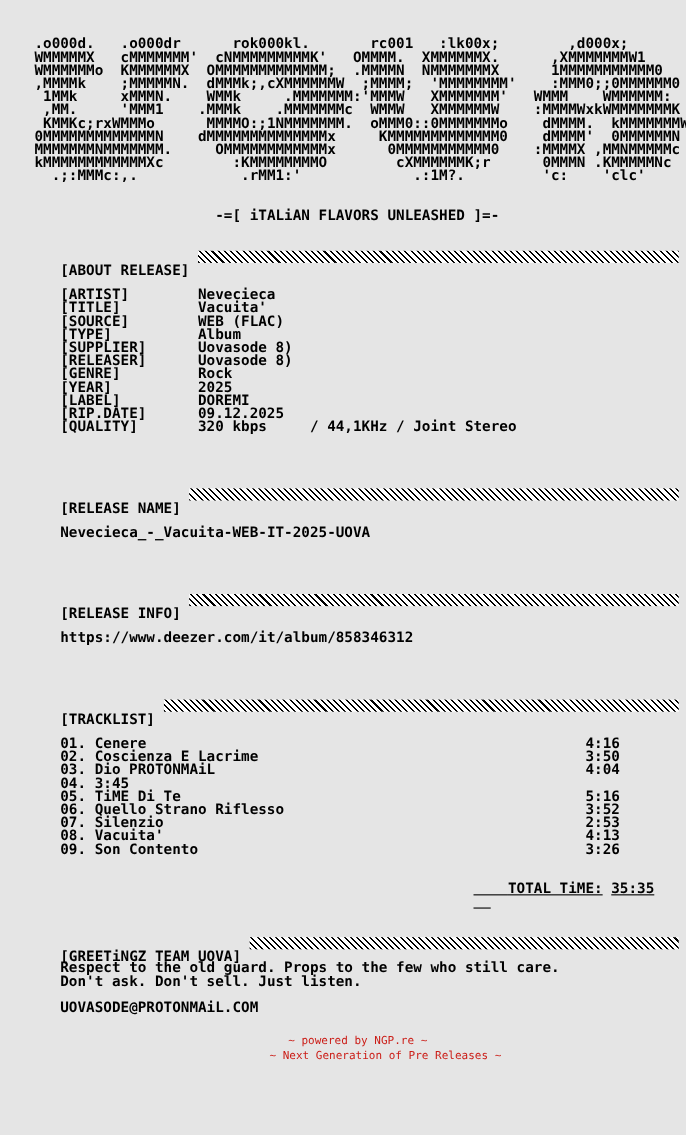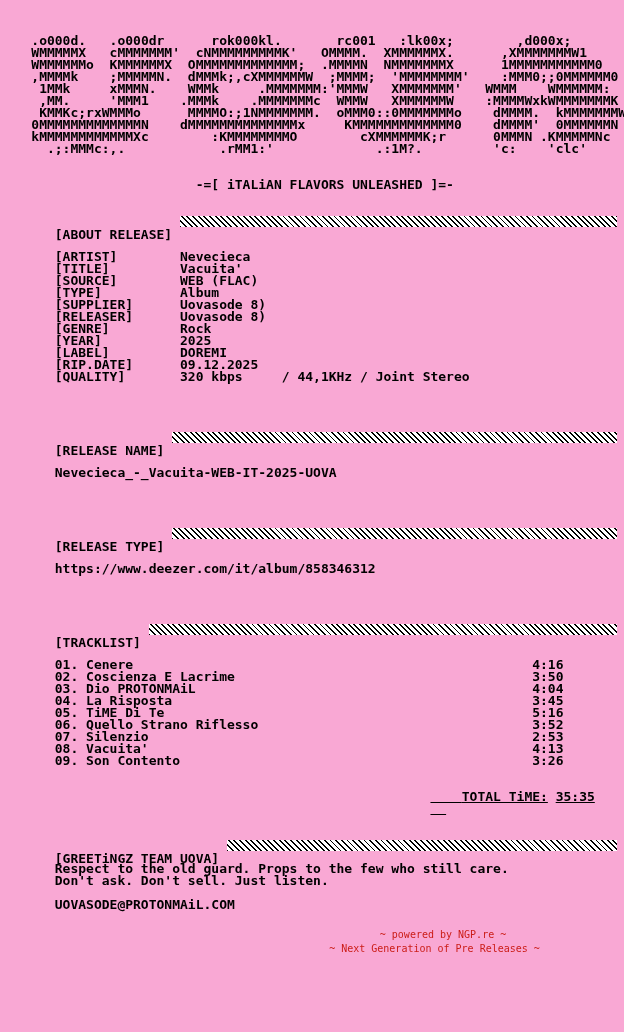--- a/index.html
+++ b/index.html
@@ -1,21 +1,21 @@
 <!DOCTYPE html>
 <html><head>
 <meta charset="utf-8">
 <style>
   html,body { margin:0; padding:0; background:#ffffff; }
   .nfo {
     position:relative;
     width:624px; height:1032px;
     box-sizing:border-box;
     padding-top:35px;
-    background:#f9a8d4;
+    background:#e5e5e5;
     color:#000000;
     font-family:"DejaVu Sans Mono", monospace;
     font-weight:bold;
     font-size:13px;
     line-height:12px;
     overflow:hidden;
   }
   .line { height:12px; white-space:pre; }
   .ind  { padding-left:7ch; }
   .tagline { padding-left:25ch; margin-top:24px; }
@@ -36,40 +36,40 @@
   .track .ttitle { flex:1; white-space:pre; }
   .track .ttime { white-space:pre; }
   .total { padding-left:55ch;text-decoration:underline; }
   .total .tlabel { margin-right:1ch; }
   .dateline { width:77ch; text-align:right; white-space:pre; height:12px; }
   .footer {
     font-weight:normal;
     font-size:10px;
     line-height:14px;
     color:#cb1d17;
-    text-align:center;
   }
   .footer .fl { height:14px; white-space:pre; }
   .fl1 { padding-left:262px; }
   .fl2 { padding-left:235px;margin-left:10px; }
 </style>
 </head>
 <body>
 
 <div class="nfo">
 
   <div>
     <div class="line">    .o000d.   .o000dr      rok000kl.       rc001   :lk00x;        ,d000x;</div>
     <div class="line">    WMMMMMX   cMMMMMMM'  cNMMMMMMMMMK'   OMMMM.  XMMMMMMX.      ,XMMMMMMMW1</div>
     <div class="line">    WMMMMMMo  KMMMMMMX  OMMMMMMMMMMMMM;  .MMMMN  NMMMMMMMX      1MMMMMMMMMMM0</div>
     <div class="line">    ,MMMMk    ;MMMMMN.  dMMMk;,cXMMMMMMW  ;MMMM;  'MMMMMMMM'    :MMM0;;0MMMMMM0</div>
     <div class="line">     1MMk     xMMMN.    WMMk     .MMMMMMM:'MMMW   XMMMMMMM'   WMMM    WMMMMMM:</div>
     <div class="line">     ,MM.     'MMM1    .MMMk    .MMMMMMMc  WMMW   XMMMMMMW    :MMMMWxkWMMMMMMMK</div>
     <div class="line">     KMMKc;rxWMMMo      MMMMO:;1NMMMMMMM.  oMMM0::0MMMMMMMo    dMMMM.  kMMMMMMMW</div>
     <div class="line">    0MMMMMMMMMMMMMN    dMMMMMMMMMMMMMMx     KMMMMMMMMMMMMM0    dMMMM'  0MMMMMMN</div>
+    <div class="line">    MMMMMMMNMMMMMMM.     OMMMMMMMMMMMMx      0MMMMMMMMMMM0    :MMMMX ,MMNMMMMMc</div>
     <div class="line">    kMMMMMMMMMMMMXc        :KMMMMMMMMO        cXMMMMMMK;r      0MMMN .KMMMMMNc</div>
     <div class="line">      .;:MMMc:,.            .rMM1:'             .:1M?.         'c:    'clc'</div>
   </div>
 
   <div class="line tagline">-=[ iTALiAN FLAVORS UNLEASHED ]=-</div>
 
   <div class="hline mt24">
     <span class="htext">[ABOUT RELEASE]</span>
     <span class="bar"></span>
   </div>
@@ -88,21 +88,21 @@
     <div class="line ind"><span class="flabel">[QUALITY]</span><span class="fvalue">320 kbps     / 44,1KHz / Joint Stereo</span></div>
   </div>
 
   <div class="hline mt48">
     <span class="htext">[RELEASE NAME]</span>
     <span class="bar"></span>
   </div>
   <div class="line ind mt24">Nevecieca_-_Vacuita-WEB-IT-2025-UOVA</div>
 
   <div class="hline mt48">
-    <span class="htext">[RELEASE TYPE]</span>
+    <span class="htext">[RELEASE INFO]</span>
     <span class="bar"></span>
   </div>
   <div class="line ind mt24">https://www.deezer.com/it/album/858346312</div>
 
   <div class="hline mt48">
     <span class="htext">[TRACKLIST]</span>
     <span class="bar"></span>
   </div>
 
   <div class="mt24">
@@ -116,21 +116,20 @@
         <span class="ttitle">Coscienza E Lacrime</span>
         <span class="ttime">3:50</span>
       </div>
     <div class="track">
         <span class="tno">03.</span>
         <span class="ttitle">Dio PROTONMAiL</span>
         <span class="ttime">4:04</span>
       </div>
     <div class="track">
         <span class="tno">04.</span>
-        <span class="ttitle">La Risposta</span>
         <span class="ttime">3:45</span>
       </div>
     <div class="track">
         <span class="tno">05.</span>
         <span class="ttitle">TiME Di Te</span>
         <span class="ttime">5:16</span>
       </div>
     <div class="track">
         <span class="tno">06.</span>
         <span class="ttitle">Quello Strano Riflesso</span>

